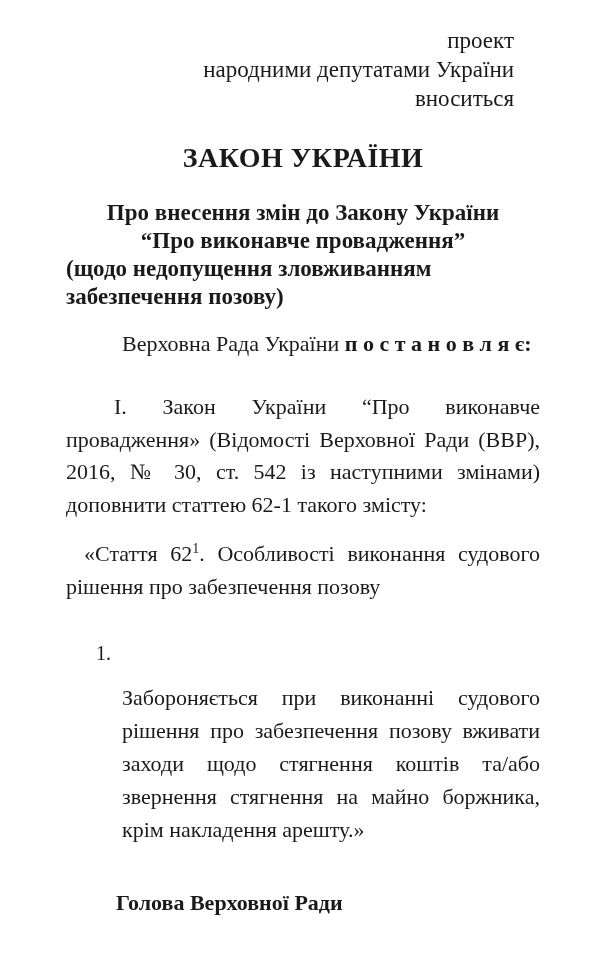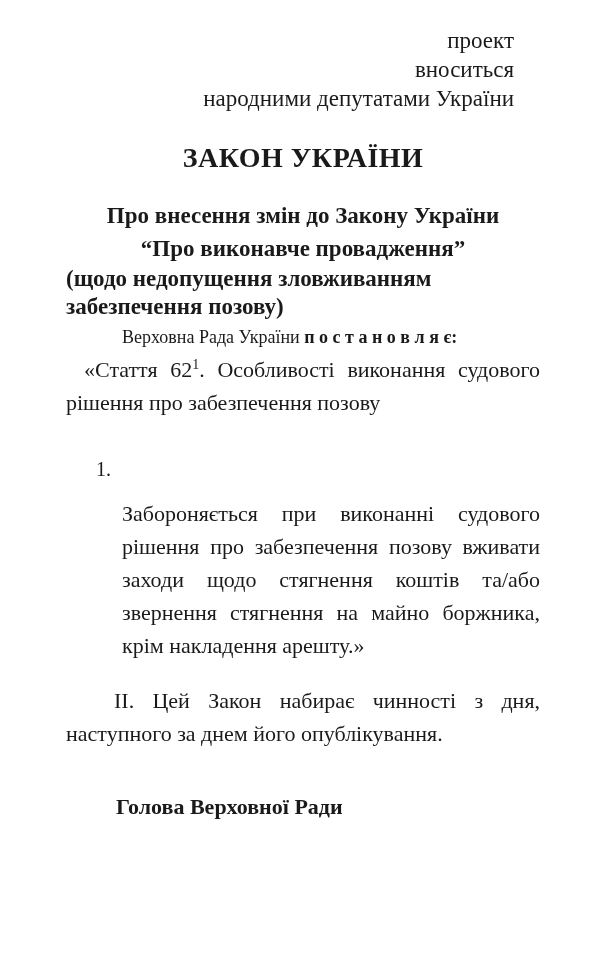--- a/index.html
+++ b/index.html
@@ -37,49 +37,51 @@
     line-height: 26px;
     letter-spacing: 0.5px;
   }
   
   .law-subtitle-1 {
     margin: 28px auto 0 auto;
     max-width: 428px;
     text-align: center;
     font-weight: bold;
     font-size: 23px;
-    line-height: 33px;
+    line-height: 28px;
   }
   .law-subtitle-2 {
     margin: 0 auto;
     text-align: left;
     font-weight: bold;
     font-size: 23px;
     line-height: 28px;
   }
   
   .resolution {
-    font-size: 18px;
+    margin-top: 16px;
+    font-size: 22px;
     line-height: 33px;
     text-indent: 56px;
   }
   .resolution .verb {
     font-weight: bold;
   }
   
   .para {
     font-size: 22px;
     line-height: 32.5px;
     text-align: justify;
   }
   .para-1 {
     margin-top: 31px;
     text-indent: 48px;
   }
   .para-article {
+    margin-top: 17px;
     text-indent: 18px;
     font-family: Liberation Serif, serif;
   }
   .para-article sup {
     font-size: 14px;
     line-height: 0;
   }
   
   .list-item {
     margin-top: 34px;
@@ -115,43 +117,43 @@
     padding-left: 50px;
   }
 </style>
 </head>
 <body>
 
 <div class="page">
 
   <div class="header-note">
     <div>проект</div>
+    <div>народними  депутатами України</div>
     <div>вноситься</div>
-    <div>народними  депутатами України</div>
   </div>
 
   <div class="law-title">ЗАКОН УКРАЇНИ</div>
 
   <div class="law-subtitle-1">Про внесення змін до Закону України “Про виконавче провадження”</div>
   <div class="law-subtitle-2">(щодо недопущення зловживанням забезпечення позову)</div>
 
   <div class="resolution">
     <span>Верховна Рада України </span><span class="verb">п о с т а н о в л я є:</span>
   </div>
 
+  <div class="para para-1">І. Закон України “Про виконавче провадження» (Відомості Верховної Ради (ВВР), 2016, № 30, ст. 542 із наступними змінами) доповнити статтею 62-1 такого змісту:</div>
 
   <div class="para para-article">
     <span>«Стаття 62</span><sup>1</sup><span>. Особливості виконання судового рішення про забезпечення позову</span>
   </div>
 
   <div class="list-item">
     <div class="num">1.</div>
     <div class="li-text">Забороняється при виконанні судового рішення про забезпечення позову вживати заходи щодо стягнення коштів та/або звернення стягнення на майно боржника, крім накладення арешту.»</div>
   </div>
 
-  <div class="para para-2">ІІ. Цей Закон набирає чинності з дня, наступного за днем його опублікування.</div>
 
   <div class="signature">
     <div class="sig-line-1">Голова Верховної Ради</div>
 
   </div>
 
 </div>
 
 </body></html>

